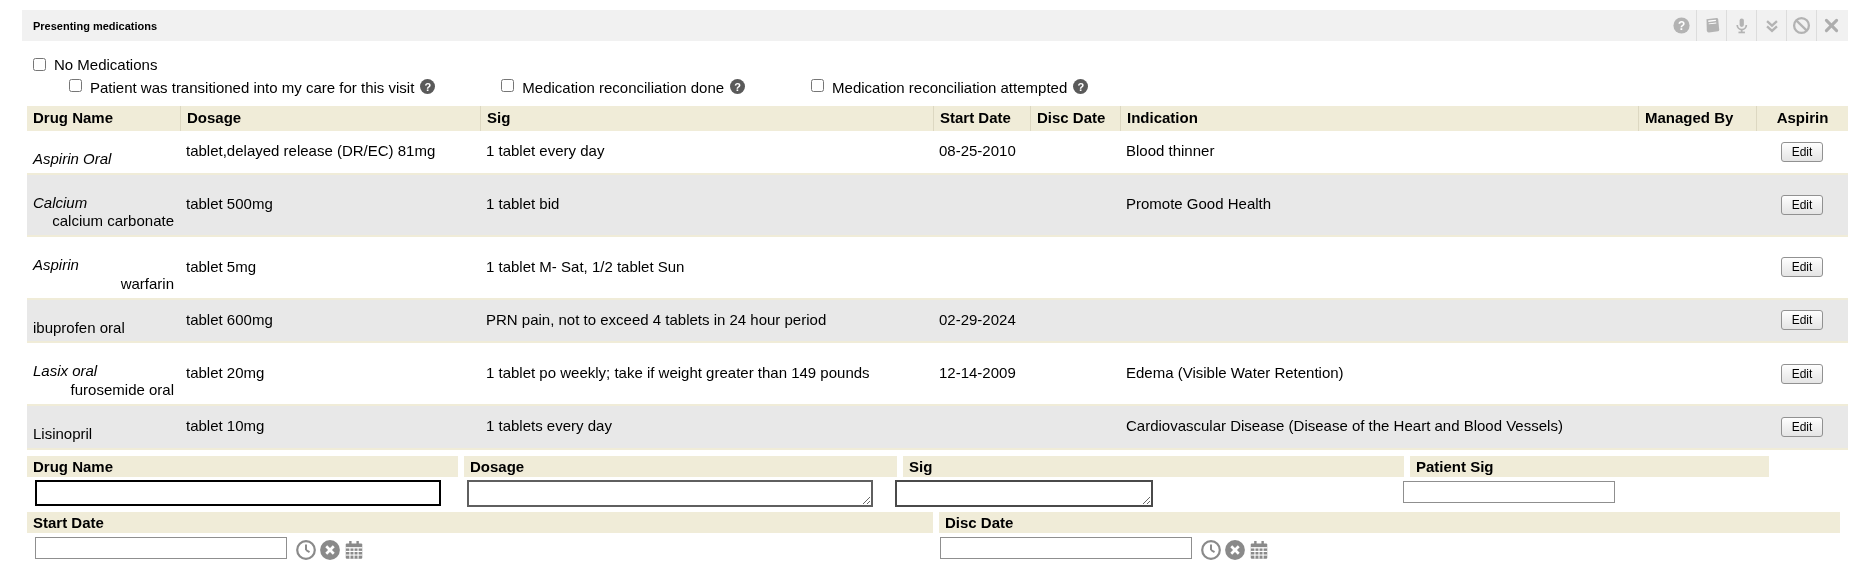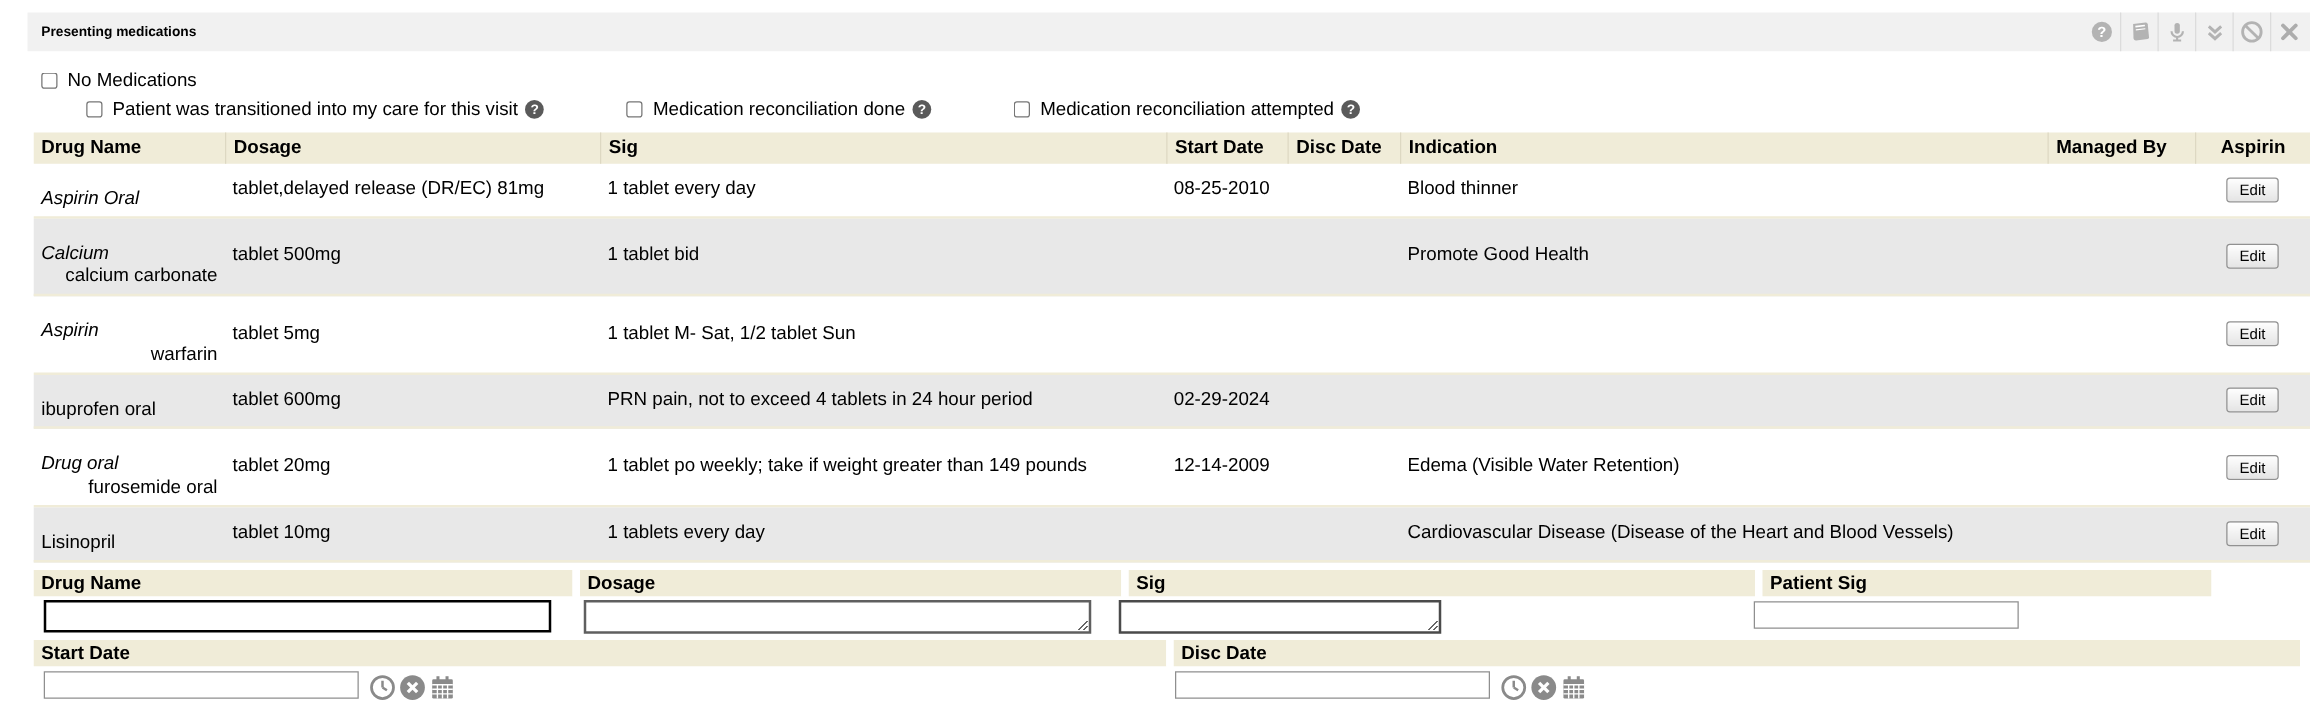--- a/index.html
+++ b/index.html
@@ -20,21 +20,21 @@
     width:30px; display:flex; align-items:center; justify-content:center;
     border-left:1px solid #dcdcdc; cursor:pointer;
   }
   .tb-icon:first-child { border-left:none; }
   .tb-icon svg { display:block; }
 
   
   .checks { margin:13px 0 0 33px; }
   .check-row { display:flex; align-items:center; height:21px; margin-bottom:2px; }
   .check-row input[type=checkbox] { width:13px; height:13px; margin:0 8px 0 0; }
-  .check-group { display:flex; align-items:center; margin-right:30px;padding-left:36px; }
+  .check-group { display:flex; margin-right:30px;padding-left:36px; }
   .check-label { white-space:nowrap; }
   .help-badge {
     width:15px; height:15px; border-radius:50%; background:#5a5a5a; color:#fff;
     font-size:11px; font-weight:bold; display:inline-flex; align-items:center;
     justify-content:center; margin-left:6px; cursor:pointer; flex:0 0 auto;
   }
 
   
   .medtable { margin:8px 0 0 27px; width:1821px; }
   .tr { display:flex; align-items:center; border-bottom:2px solid #f0ecd8; }
@@ -222,21 +222,21 @@
     <div class="td c-sig">PRN pain, not to exceed 4 tablets in 24 hour period</div>
     <div class="td c-start">02-29-2024</div>
     <div class="td c-disc"></div>
     <div class="td c-ind"></div>
     <div class="td c-mgd"></div>
     <div class="td c-opt"><button class="btn">Edit</button></div>
   </div>
 
   <div class="tr r2l">
     <div class="td c-drug">
-      <span class="drug-brand italic">Drug oral</span>
+      <span class="drug-brand italic">Lasix oral</span>
       <span class="drug-generic">furosemide oral</span>
     </div>
     <div class="td c-dosage">tablet 20mg</div>
     <div class="td c-sig">1 tablet po weekly; take if weight greater than 149 pounds</div>
     <div class="td c-start">12-14-2009</div>
     <div class="td c-disc"></div>
     <div class="td c-ind">Edema (Visible Water Retention)</div>
     <div class="td c-mgd"></div>
     <div class="td c-opt"><button class="btn">Edit</button></div>
   </div>

